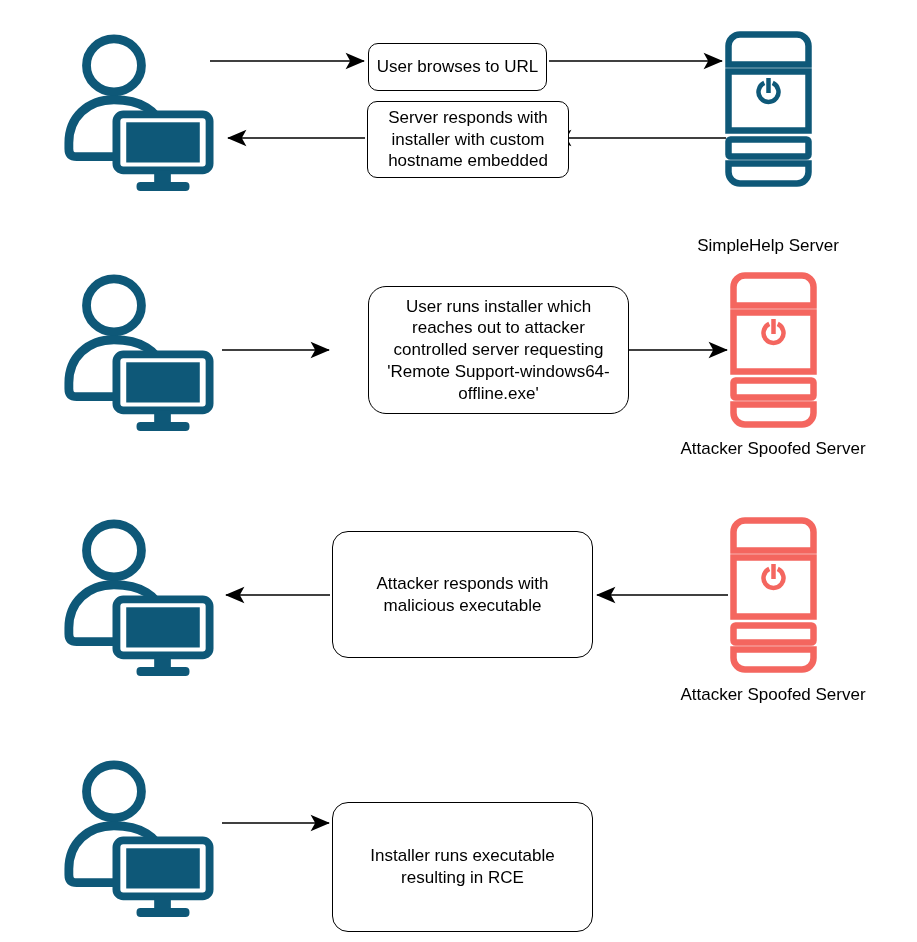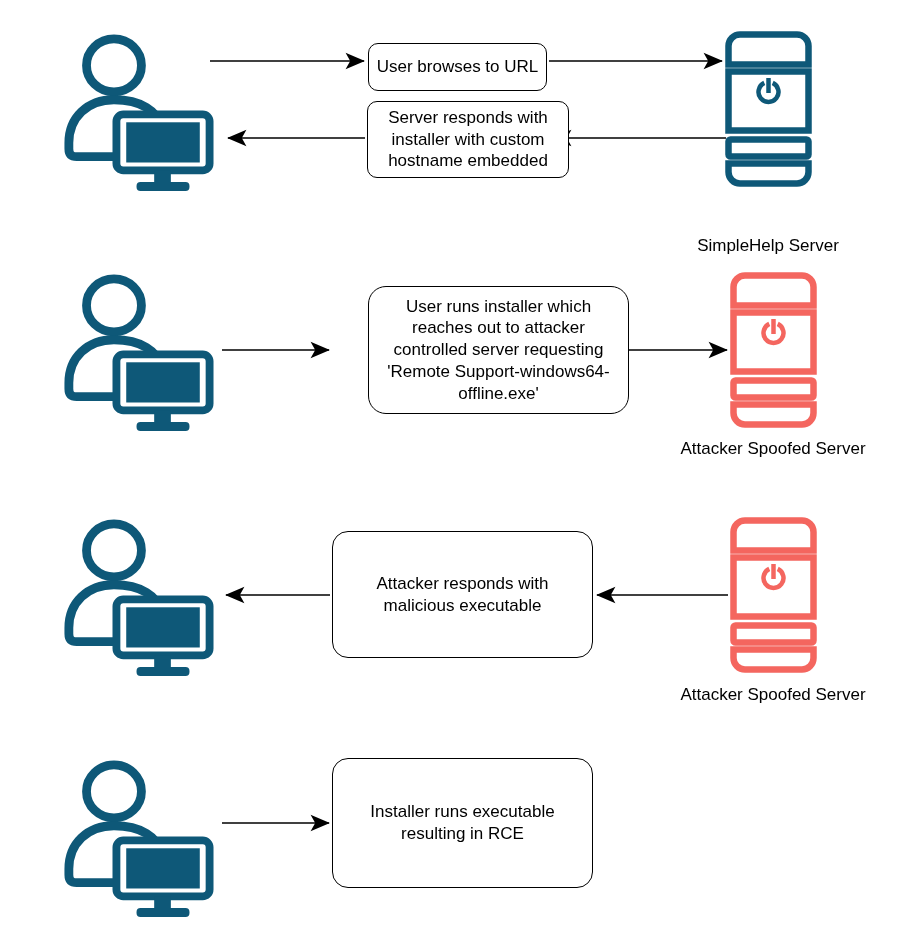--- a/index.html
+++ b/index.html
@@ -140,21 +140,21 @@
 
   <div class="node-box r18" style="left:332px;top:286px;width:261px;height:128px;margin-left:36px;">User runs installer which
 reaches out to attacker
 controlled server requesting
 'Remote Support-windows64-
 offline.exe'</div>
 
   <div class="node-box r24" style="left:332px;top:531px;width:261px;height:127px;">Attacker responds with
 malicious executable</div>
 
-  <div class="node-box r24" style="left:332px;top:758px;width:261px;height:130px;">Installer runs executable
+  <div class="node-box r24" style="left:332px;top:802px;width:261px;height:130px;">Installer runs executable
 resulting in RCE</div>
 
   <div class="server-label" style="left:623px;top:197px;width:290px;margin-top:39px;">SimpleHelp Server</div>
 
   <div class="server-label" style="left:628px;top:439px;width:290px;">Attacker Spoofed Server</div>
 
   <div class="server-label" style="left:628px;top:685px;width:290px;">Attacker Spoofed Server</div>
 
 </div>
 

